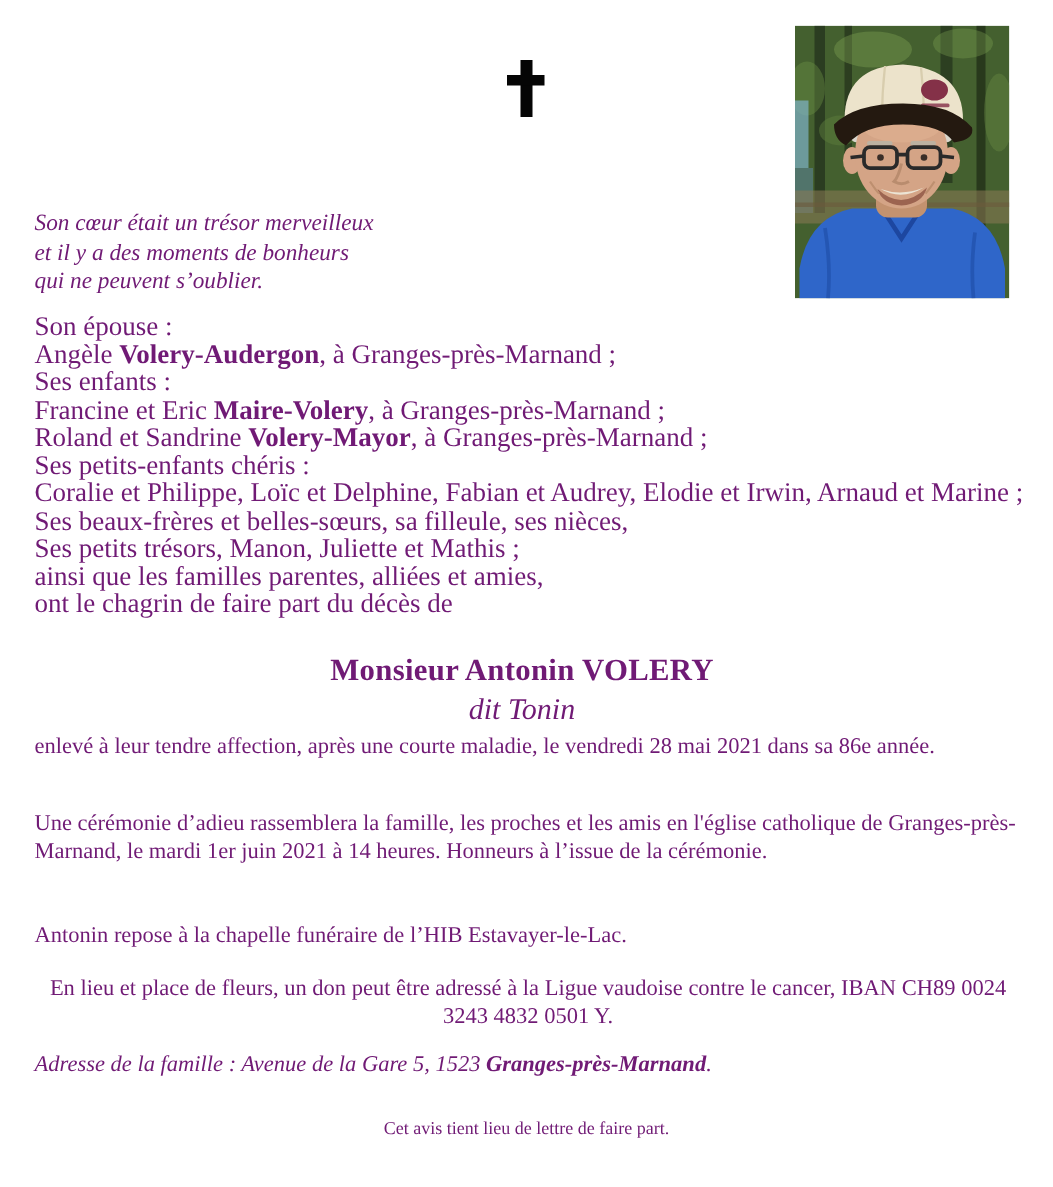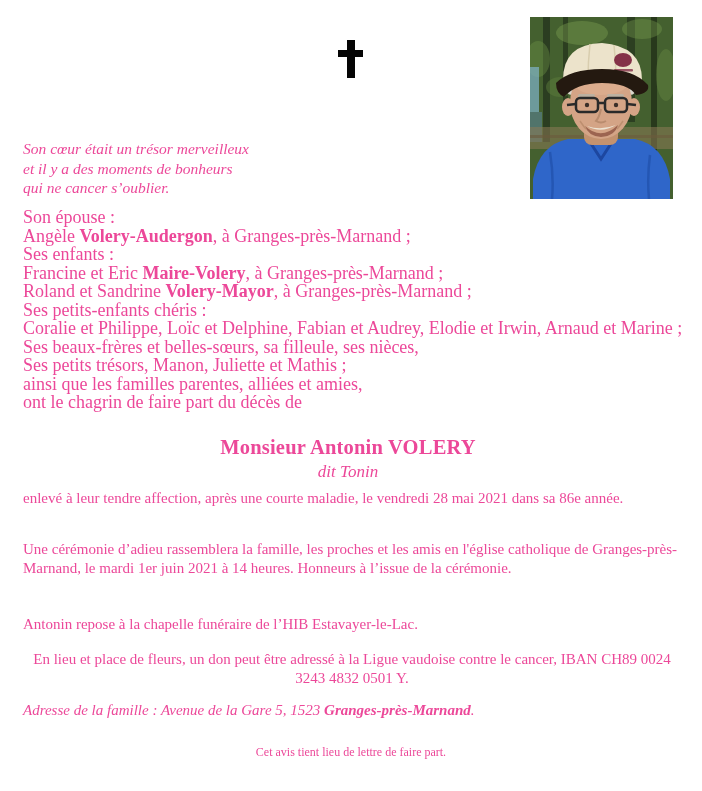--- a/index.html
+++ b/index.html
@@ -7,21 +7,21 @@
     padding: 0;
     background: #ffffff;
   }
   .page {
     position: relative;
     width: 702px;
     height: 791px;
     background: #ffffff;
     overflow: hidden;
     font-family: "Liberation Serif", "DejaVu Serif", serif;
-    color: #ec4899;
+    color: #701a75;
   }
 
   
   .cross {
     position: absolute;
     left: 338px;
     top: 40px;
     width: 25px;
     height: 38px;
   }
@@ -77,21 +77,21 @@
     width: 696px;
     text-align: center;
   }
   .deceased-name {
     font-size: 20.5px;
     font-weight: bold;
     letter-spacing: 0.2px;
   }
   .nickname {
     margin-top: 3px;
-    font-size: 17px;
+    font-size: 20px;
     font-style: italic;
   }
 
   .para {
     position: absolute;
     left: 23px;
     width: 658px;
     margin: 0;
     font-size: 15px;
     line-height: 19px;
@@ -188,21 +188,21 @@
       <ellipse cx="93" cy="43" rx="9" ry="7" fill="#7e2740" opacity="0.95"></ellipse>
       <rect x="84" y="52" width="19" height="2.5" rx="1" fill="#8a3a50" opacity="0.85"></rect>
 
       <path d="M26,66 Q40,52 72,52 Q104,52 118,68 Q120,76 106,78 Q98,66 72,66 Q46,66 34,80 Q26,76 26,66 Z" fill="#241910"></path>
     </svg>
   </div>
 
   <div class="epigraph">
     <div>Son cœur était un trésor merveilleux</div>
     <div>et il y a des moments de bonheurs</div>
-    <div>qui ne cancer s’oublier.</div>
+    <div>qui ne peuvent s’oublier.</div>
   </div>
 
   <div class="family">
     <div class="fline"><span>Son épouse :</span><b></b><span></span></div>
     <div class="fline"><span>Angèle </span><b>Volery-Audergon</b><span>, à Granges-près-Marnand ;</span></div>
     <div class="fline"><span>Ses enfants :</span><b></b><span></span></div>
     <div class="fline"><span>Francine et Eric </span><b>Maire-Volery</b><span>, à Granges-près-Marnand ;</span></div>
     <div class="fline"><span>Roland et Sandrine </span><b>Volery-Mayor</b><span>, à Granges-près-Marnand ;</span></div>
     <div class="fline"><span>Ses petits-enfants chéris :</span><b></b><span></span></div>
     <div class="fline"><span>Coralie et Philippe, Loïc et Delphine, Fabian et Audrey, Elodie et Irwin, Arnaud et Marine ;</span><b></b><span></span></div>

